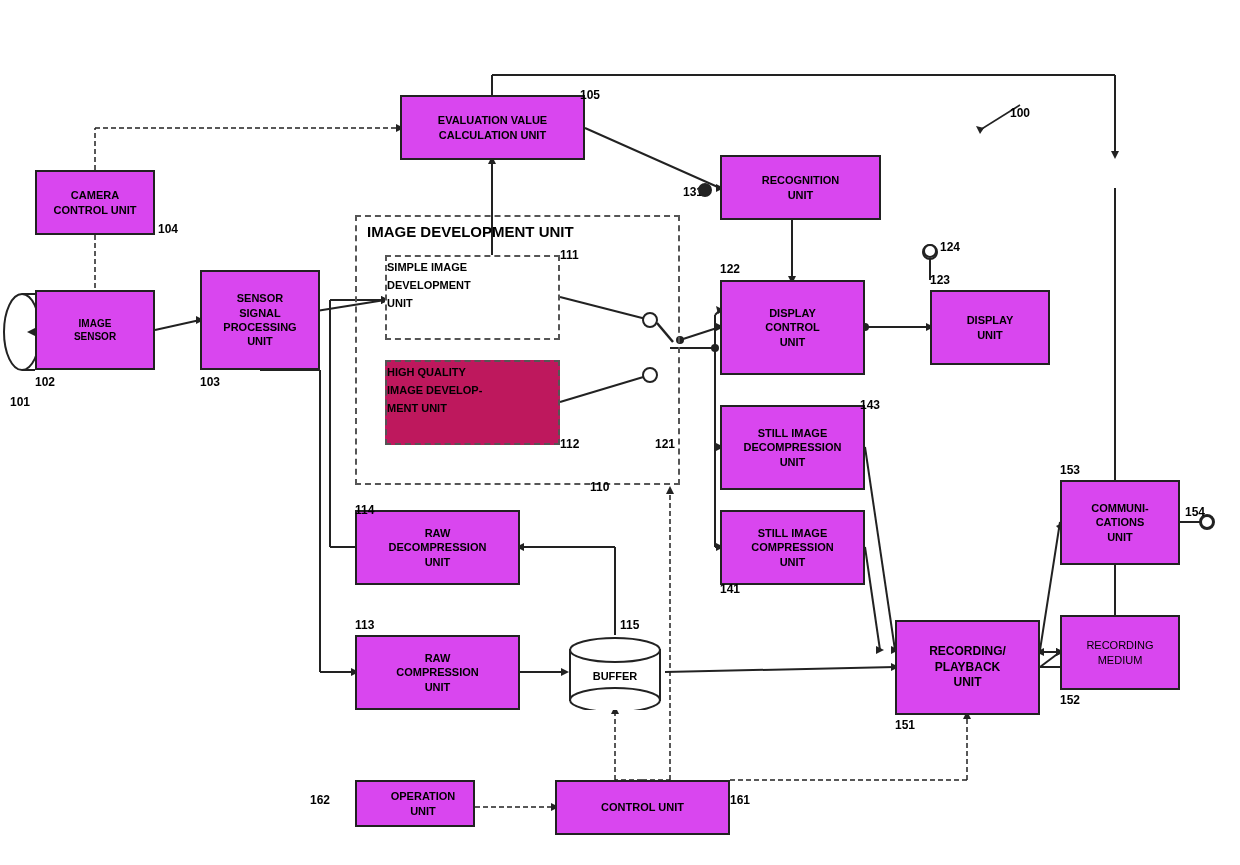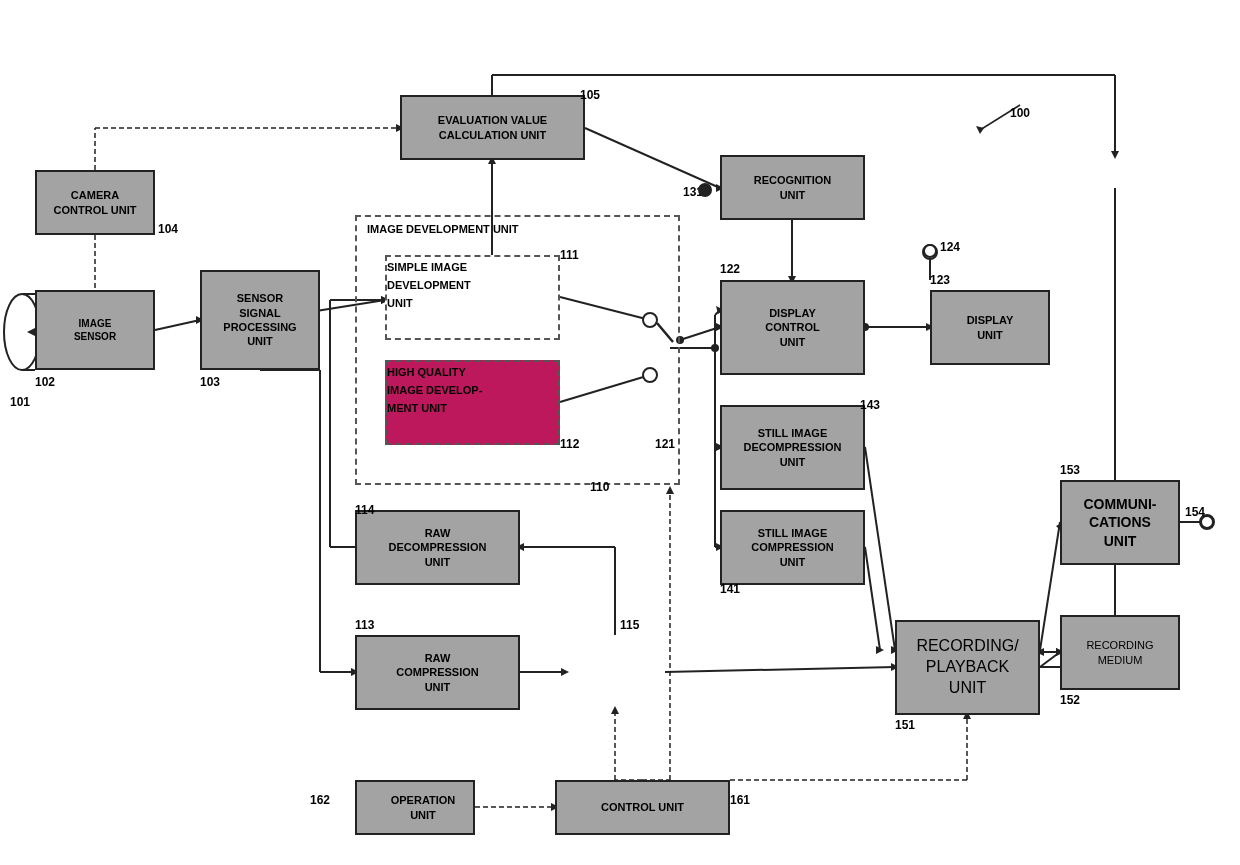--- a/index.html
+++ b/index.html
@@ -13,21 +13,21 @@
     }
     #diagram {
       position: absolute;
       top: 0; left: 0;
       width: 1240px;
       height: 865px;
     }
     .box {
       position: absolute;
       border: 2px solid #222;
-      background: #a3a3a3;
+      background: #d946ef;
       display: flex;
       align-items: center;
       justify-content: center;
       text-align: center;
       font-size: 11px;
       font-weight: bold;
       line-height: 1.3;
       padding: 4px;
     }
     .box-dashed {
@@ -222,28 +222,28 @@
 UNIT</span>
   </div>
   <div class="label" style="left:200px;top:375px;">103</div>
 
   <div class="box" style="left:400px;top:95px;width:185px;height:65px;">
     <span style="white-space:pre-line;font-size:11px;font-weight:bold;">EVALUATION VALUE
 CALCULATION UNIT</span>
   </div>
   <div class="label" style="left:580px;top:88px;">105</div>
 
-  <div class="box" style="left:720px;top:155px;width:145px;height:65px;">
+  <div class="box" style="left:720px;top:155px;width:161px;height:65px;">
     <span style="white-space:pre-line;font-size:11px;font-weight:bold;">RECOGNITION
 UNIT</span>
   </div>
   <div class="label" style="left:683px;top:185px;">131</div>
 
   <div class="box-outer-dashed" style="position:absolute;left:355px;top:215px;width:325px;height:270px;border:2px dashed #555;">
-    <span style="position:absolute;top:6px;left:10px;font-size:11px;font-weight:bold;">IMAGE DEVELOPMENT UNIT</span>
+    <span style="position:absolute;top:6px;left:10px;font-size:15px;font-weight:bold;">IMAGE DEVELOPMENT UNIT</span>
   </div>
   <div class="label" style="left:590px;top:480px;">110</div>
 
   <div class="box-dashed" style="position:absolute;left:385px;top:255px;width:175px;height:85px;background:#fff;">
     <span style="white-space:pre-line;font-size:11px;font-weight:bold;">SIMPLE IMAGE
 DEVELOPMENT
 UNIT</span>
   </div>
   <div class="label" style="left:560px;top:248px;">111</div>
 
@@ -262,20 +262,28 @@
   </div>
   <div class="label" style="left:355px;top:495px;margin-top:8px;">114</div>
 
   <div class="box" style="left:355px;top:635px;width:165px;height:75px;">
     <span style="white-space:pre-line;font-size:11px;font-weight:bold;">RAW
 COMPRESSION
 UNIT</span>
   </div>
   <div class="label" style="left:355px;top:618px;">113</div>
 
+  <div style="position:absolute;left:565px;top:630px;width:100px;height:80px;">
+    <svg width="100" height="80" viewBox="0 0 100 80">
+      <rect x="5" y="20" width="90" height="50" fill="white" stroke="#222" stroke-width="2"></rect>
+      <ellipse cx="50" cy="20" rx="45" ry="12" fill="white" stroke="#222" stroke-width="2"></ellipse>
+      <ellipse cx="50" cy="70" rx="45" ry="12" fill="white" stroke="#222" stroke-width="2"></ellipse>
+      <text x="50" y="50" text-anchor="middle" font-size="11" font-weight="bold" font-family="Arial">BUFFER</text>
+    </svg>
+  </div>
   <div class="label" style="left:620px;top:618px;">115</div>
 
   <div class="box" style="left:720px;top:280px;width:145px;height:95px;">
     <span style="white-space:pre-line;font-size:11px;font-weight:bold;">DISPLAY
 CONTROL
 UNIT</span>
   </div>
   <div class="label" style="left:720px;top:262px;">122</div>
 
   <div class="box" style="left:930px;top:290px;width:120px;height:75px;">
@@ -292,45 +300,45 @@
   <div class="label" style="left:860px;top:398px;">143</div>
 
   <div class="box" style="left:720px;top:510px;width:145px;height:75px;">
     <span style="white-space:pre-line;font-size:11px;font-weight:bold;">STILL IMAGE
 COMPRESSION
 UNIT</span>
   </div>
   <div class="label" style="left:720px;top:582px;">141</div>
 
   <div class="box" style="left:895px;top:620px;width:145px;height:95px;">
-    <span style="white-space:pre-line;font-size:16px;font-weight:normal;">RECORDING/
+    <span style="white-space:pre-line;font-size:12px;font-weight:bold;">RECORDING/
 PLAYBACK
 UNIT</span>
   </div>
   <div class="label" style="left:895px;top:718px;">151</div>
 
   <div class="box" style="left:1060px;top:480px;width:120px;height:85px;">
-    <span style="white-space:pre-line;font-size:14px;font-weight:bold;text-align:center;">COMMUNI-
+    <span style="white-space:pre-line;font-size:11px;font-weight:bold;text-align:center;">COMMUNI-
 CATIONS
 UNIT</span>
   </div>
   <div class="label" style="left:1060px;top:463px;">153</div>
 
   <div class="box" style="left:1060px;top:615px;width:120px;height:75px;">
     <span style="white-space:pre-line;font-size:11px;font-weight:normal;">RECORDING
 MEDIUM</span>
   </div>
   <div class="label" style="left:1060px;top:693px;">152</div>
 
   <div class="box" style="left:555px;top:780px;width:175px;height:55px;">
     <span style="font-size:11px;font-weight:bold;">CONTROL UNIT</span>
   </div>
   <div class="label" style="left:730px;top:793px;">161</div>
 
-  <div class="box" style="left:355px;top:780px;width:120px;height:55px;padding-left:20px;">
+  <div class="box" style="left:355px;top:780px;width:120px;height:47px;padding-left:20px;">
     <span style="white-space:pre-line;font-size:11px;font-weight:bold;">OPERATION
 UNIT</span>
   </div>
   <div class="label" style="left:310px;top:793px;">162</div>
 
   <div class="label" style="left:1010px;top:90px;margin-top:16px;">100</div>
 
   <div class="label" style="left:10px;top:395px;">101</div>
 
   <div class="circle-open" style="left:923px;top:244px;"></div>

